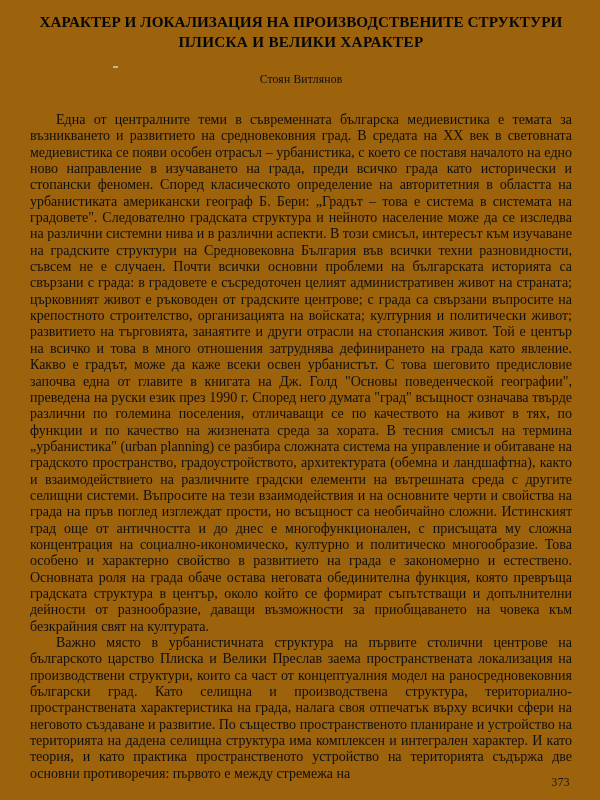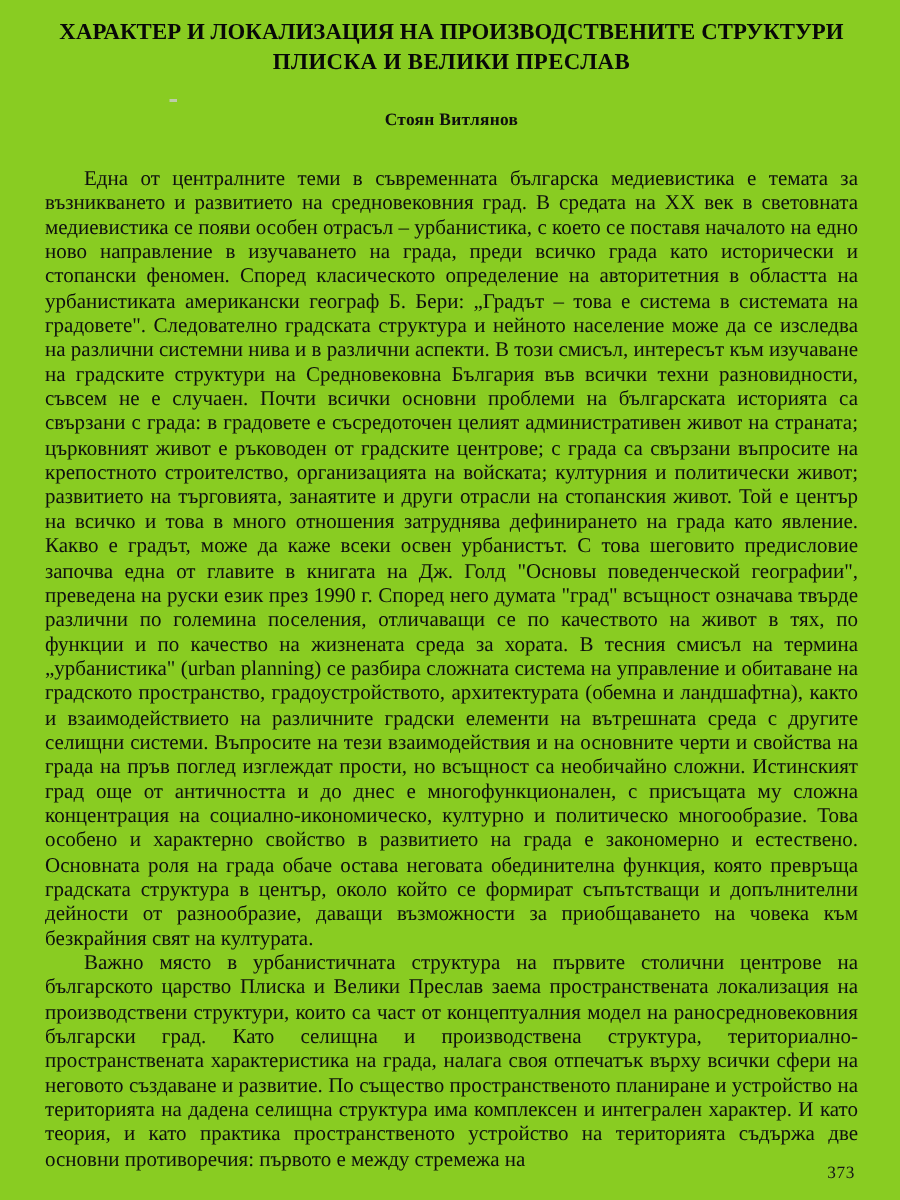--- a/index.html
+++ b/index.html
@@ -15,21 +15,21 @@
     color: #161616;
     overflow: hidden;
   }
 
   .page {
     position: relative;
     width: 600px;
     height: 800px;
     box-sizing: border-box;
     padding: 8px 28px 0 30px;
-    background: #84cc16;
+    background: #a16207;
   }
 
   
   .title-block {
     margin: 4px 0 0 0;
     text-align: center;
   }
   .title-line {
     font-family: "Liberation Serif", "DejaVu Serif", serif;
     font-weight: bold;
@@ -39,21 +39,21 @@
     color: #0d0d0d;
     white-space: nowrap;
   }
   .title-line.l1 { letter-spacing: 0.05px; }
   .title-line.l2 { letter-spacing: 0.1px; }
   .title-line.l3 { letter-spacing: 0.3px; }
 
   .author {
     margin-top: 22px;
     text-align: center;
-    font-weight: bold;
+    font-weight: normal;
     font-size: 11.6px;
     letter-spacing: 0.2px;
     color: #131313;
   }
 
   
   .body-text {
     margin-top: 26px;
     font-size: 14px;
     line-height: 16.35px;
@@ -99,21 +99,21 @@
 </style>
 </head>
 <body>
 
 <div class="page scan">
 
   <div class="speck"></div>
 
   <div class="title-block">
     <div class="title-line l1">ХАРАКТЕР И ЛОКАЛИЗАЦИЯ НА ПРОИЗВОДСТВЕНИТЕ СТРУКТУРИ</div>
-    <div class="title-line l3">ПЛИСКА И ВЕЛИКИ ПРЕСЛАВ</div>
+    <div class="title-line l3">ПЛИСКА И ВЕЛИКИ ХАРАКТЕР</div>
   </div>
 
   <div class="author">Стоян Витлянов</div>
 
   <div class="body-text">
     <p>Една от централните теми в съвременната българска медиевистика е темата за възникването и развитието на средновековния град. В средата на XX век в световната медиевистика се появи особен отрасъл – урбанистика, с което се поставя началото на едно ново направление в изучаването на града, преди всичко града като исторически и стопански феномен. Според класическото определение на авторитетния в областта на урбанистиката американски географ Б. Бери: „Градът – това е система в системата на градовете". Следователно градската структура и нейното население може да се изследва на различни системни нива и в различни аспекти. В този смисъл, интересът към изучаване на градските структури на Средновековна България във всички техни разновидности, съвсем не е случаен. Почти всички основни проблеми на българската историята са свързани с града: в градовете е съсредоточен целият административен живот на страната; църковният живот е ръководен от градските центрове; с града са свързани въпросите на крепостното строителство, организацията на войската; културния и политически живот; развитието на търговията, занаятите и други отрасли на стопанския живот. Той е център на всичко и това в много отношения затруднява дефинирането на града като явление. Какво е градът, може да каже всеки освен урбанистът. С това шеговито предисловие започва една от главите в книгата на Дж. Голд "Основы поведенческой географии", преведена на руски език през 1990 г. Според него думата "град" всъщност означава твърде различни по големина поселения, отличаващи се по качеството на живот в тях, по функции и по качество на жизнената среда за хората. В тесния смисъл на термина „урбанистика" (urban planning) се разбира сложната система на управление и обитаване на градското пространство, градоустройството, архитектурата (обемна и ландшафтна), както и взаимодействието на различните градски елементи на вътрешната среда с другите селищни системи. Въпросите на тези взаимодействия и на основните черти и свойства на града на пръв поглед изглеждат прости, но всъщност са необичайно сложни. Истинският град още от античността и до днес е многофункционален, с присъщата му сложна концентрация на социално-икономическо, културно и политическо многообразие. Това особено и характерно свойство в развитието на града е закономерно и естествено. Основната роля на града обаче остава неговата обединителна функция, която превръща градската структура в център, около който се формират съпътстващи и допълнителни дейности от разнообразие, даващи възможности за приобщаването на човека към безкрайния свят на културата.</p>
     <p>Важно място в урбанистичната структура на първите столични центрове на българското царство Плиска и Велики Преслав заема пространствената локализация на производствени структури, които са част от концептуалния модел на раносредновековния български град. Като селищна и производствена структура, териториално-пространствената характеристика на града, налага своя отпечатък върху всички сфери на неговото създаване и развитие. По същество пространственото планиране и устройство на територията на дадена селищна структура има комплексен и интегрален характер. И като теория, и като практика пространственото устройство на територията съдържа две основни противоречия: първото е между стремежа на</p>
   </div>
 
   <div class="folio">373</div>

